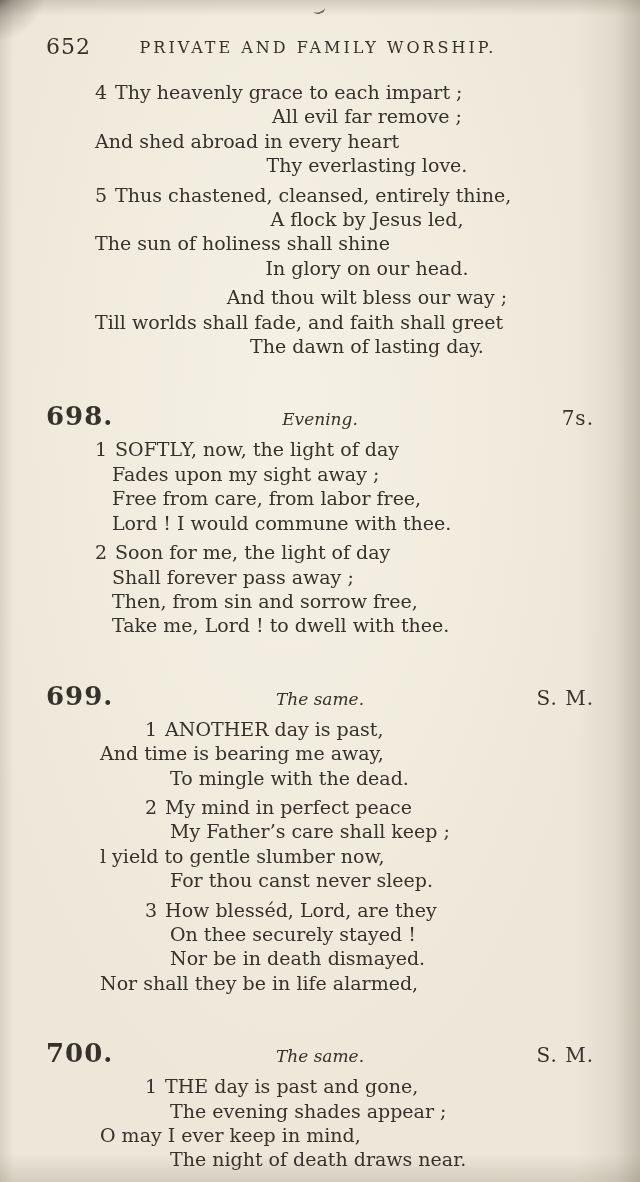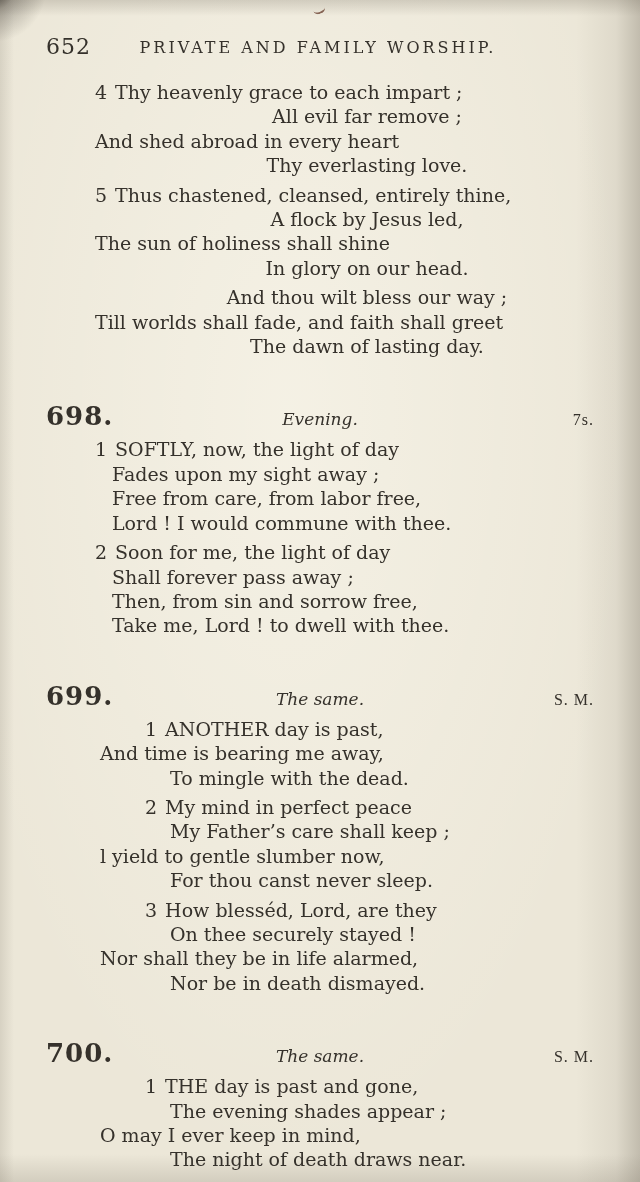--- a/index.html
+++ b/index.html
@@ -62,21 +62,21 @@
     font-weight: bold; font-size: 26px; line-height: 30px;
     letter-spacing: 1px;
     margin-top: 36px;
   }
   .hymn-title {
     justify-self: center;
     font-style: italic; font-size: 17px;
   }
   .hymn-meter {
     justify-self: end;
-    font-size: 16px; letter-spacing: 1px; font-family: Liberation Serif, serif;
+    font-size: 20px; letter-spacing: 1px;
   }
 </style>
 </head>
 <body>
 
 <div class="page">
   <div class="ink-mark"></div>
 
   <div class="header">
     <span class="page-num">652</span>
@@ -130,22 +130,22 @@
       </div>
       <div class="verse">
         <div class="line ind3"><span class="vnum">2</span>My mind in perfect peace</div>
         <div class="line ind4">My Father’s care shall keep ;</div>
         <div class="line ind5">l yield to gentle slumber now,</div>
         <div class="line ind4">For thou canst never sleep.</div>
       </div>
       <div class="verse">
         <div class="line ind3"><span class="vnum">3</span>How blesséd, Lord, are they</div>
         <div class="line ind4">On thee securely stayed !</div>
+        <div class="line ind4">Nor be in death dismayed.</div>
         <div class="line ind5">Nor shall they be in life alarmed,</div>
-        <div class="line ind4">Nor be in death dismayed.</div>
       </div>
       <div class="hymn-heading">
         <span class="hymn-number">700.</span>
         <span class="hymn-title">The same.</span>
         <span class="hymn-meter">S. M.</span>
       </div>
       <div class="verse">
         <div class="line ind3"><span class="vnum">1</span>THE day is past and gone,</div>
         <div class="line ind4">The evening shades appear ;</div>
         <div class="line ind5">O may I ever keep in mind,</div>

